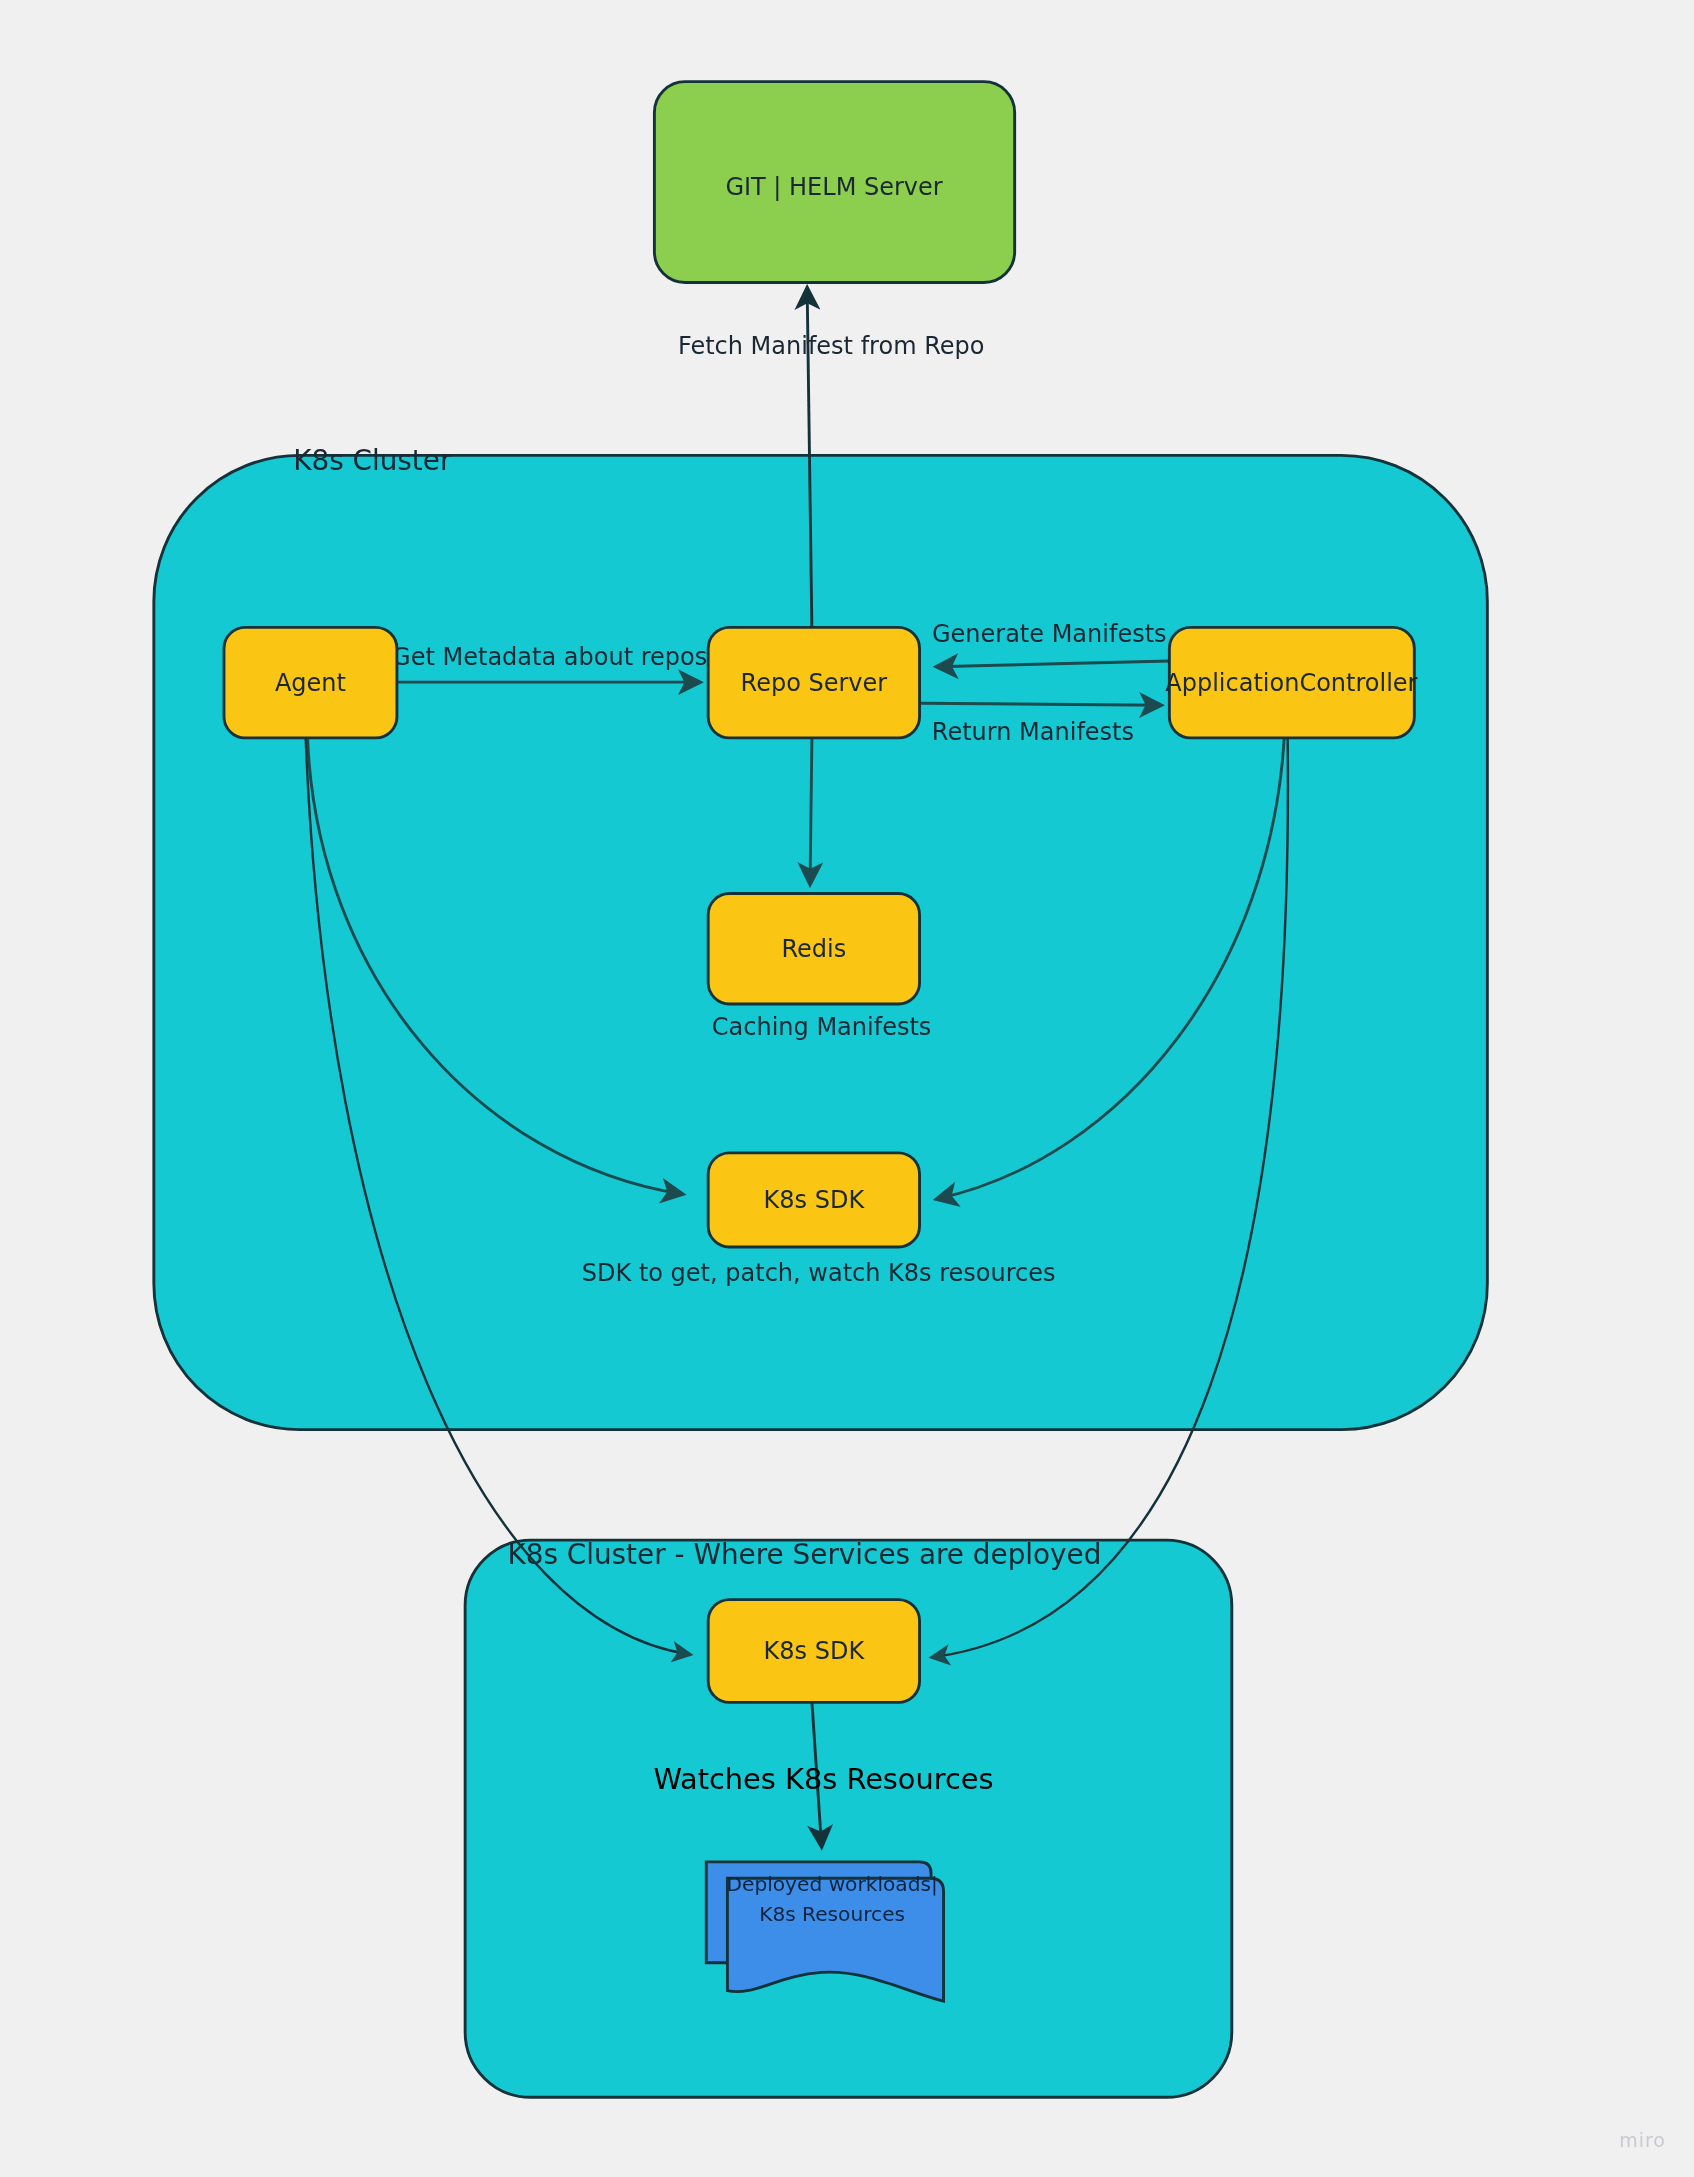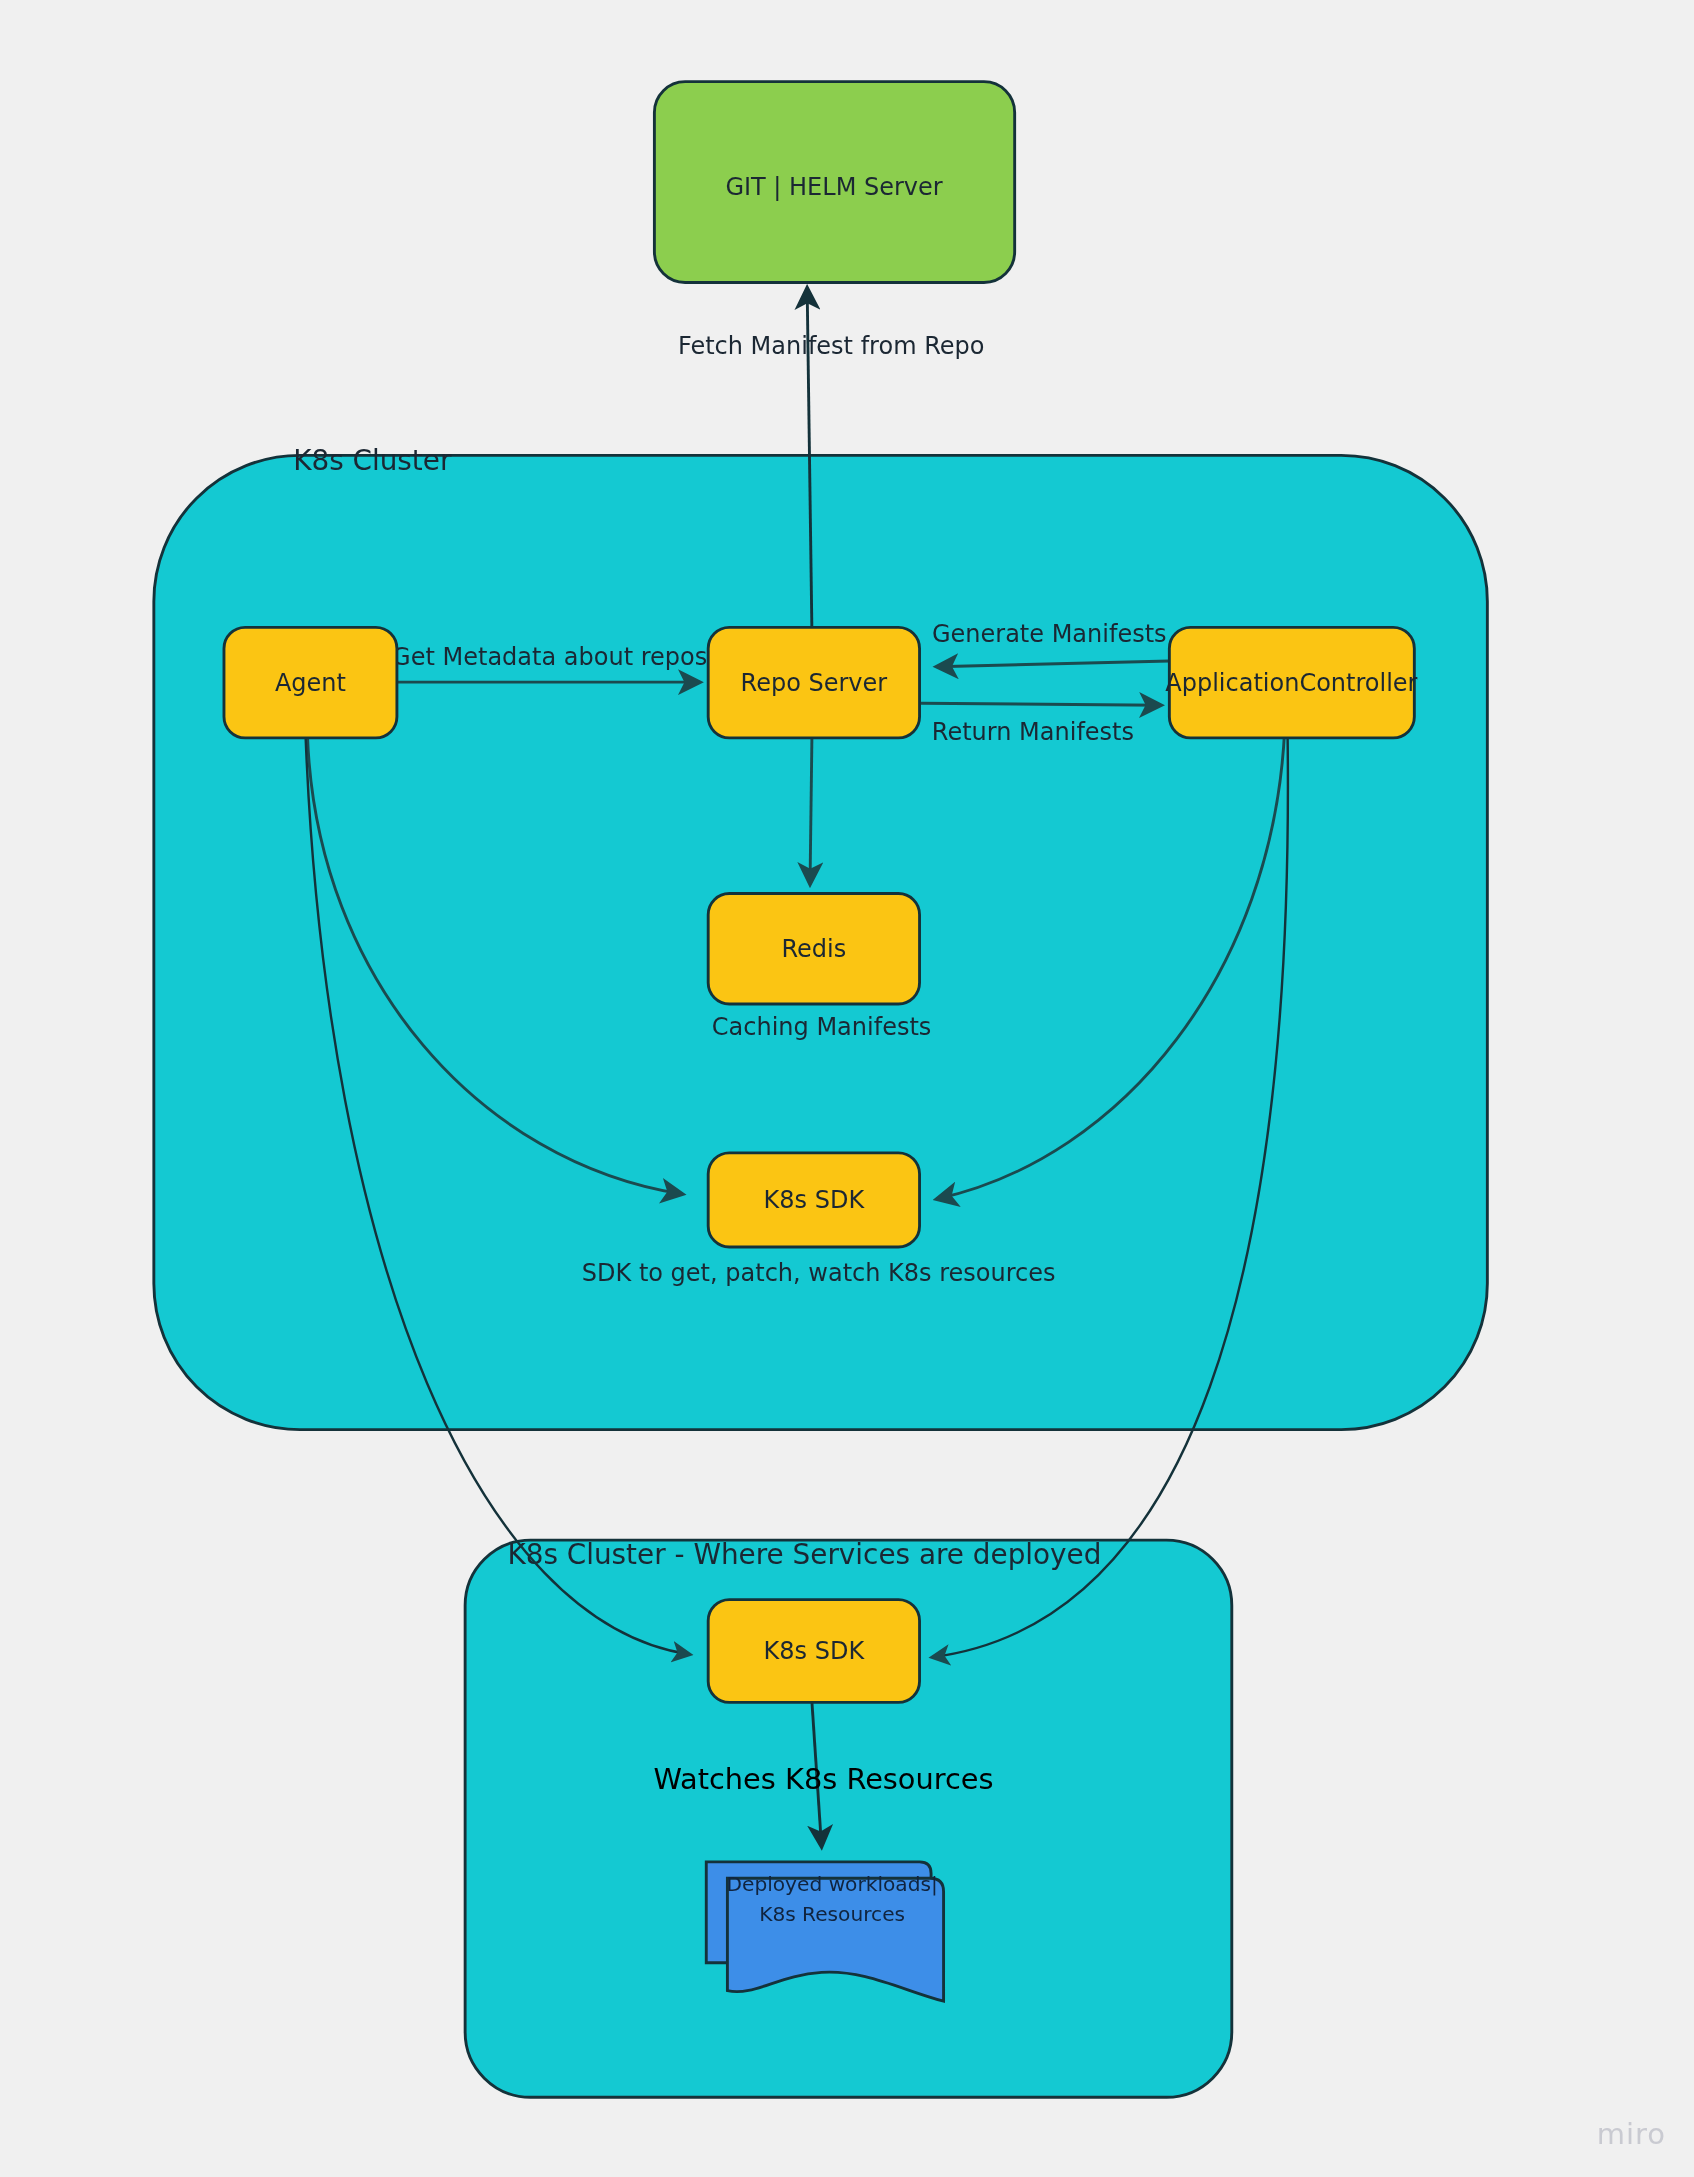--- a/index.html
+++ b/index.html
@@ -30,21 +30,21 @@
   .edge-label   { font-size: 25px; }
   .group-label  { font-size: 29px; }
   .caption-label{ font-size: 25px; }
   .caption-big  { font-size: 30px; }
   .doc-label    { font-size: 21px; fill: #10243f; }
   .watermark {
     position: absolute;
     right: 29px;
     bottom: 27px;
     font-family: "DejaVu Sans", sans-serif;
-    font-size: 29px;
+    font-size: 19px;
     letter-spacing: 1px;
     color: #c9cad1;
     user-select: none;
     margin-left: 48px;
   }
 </style>
 </head>
 <body>
 
 <div id="canvas">

